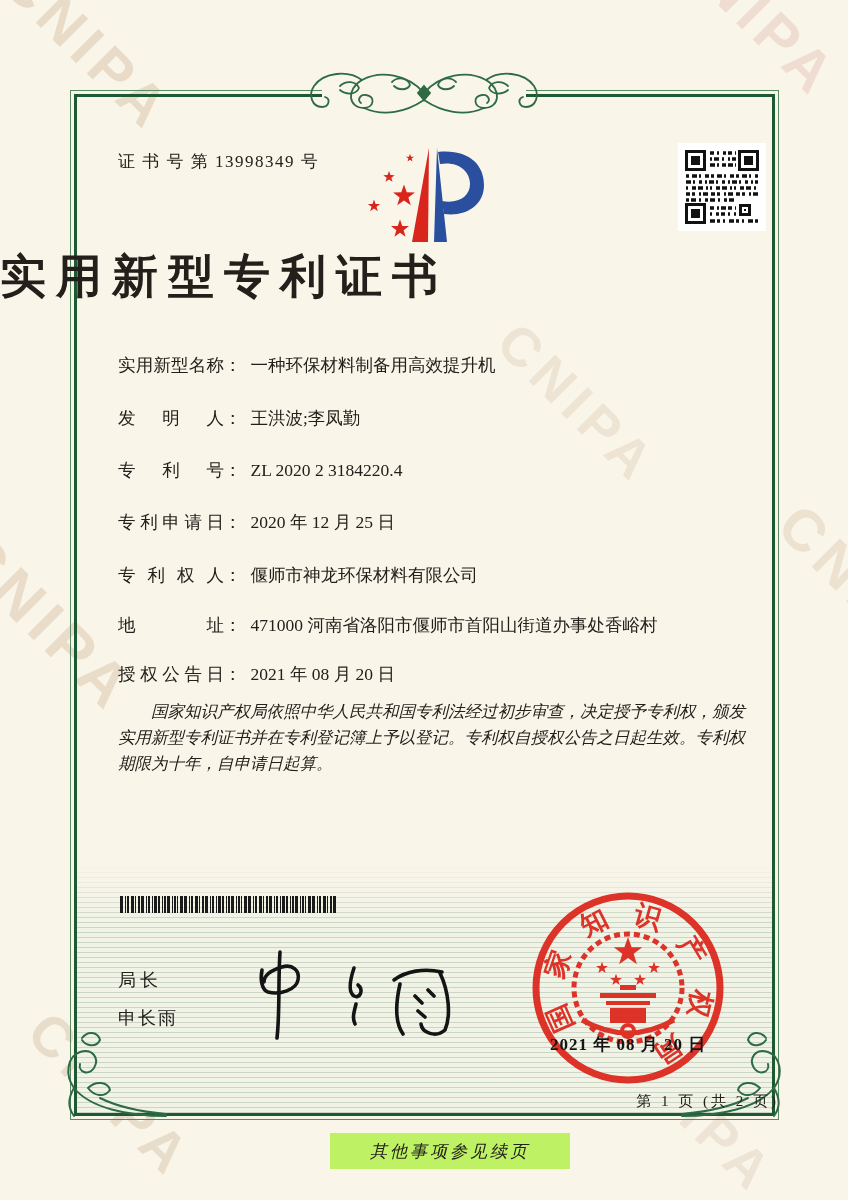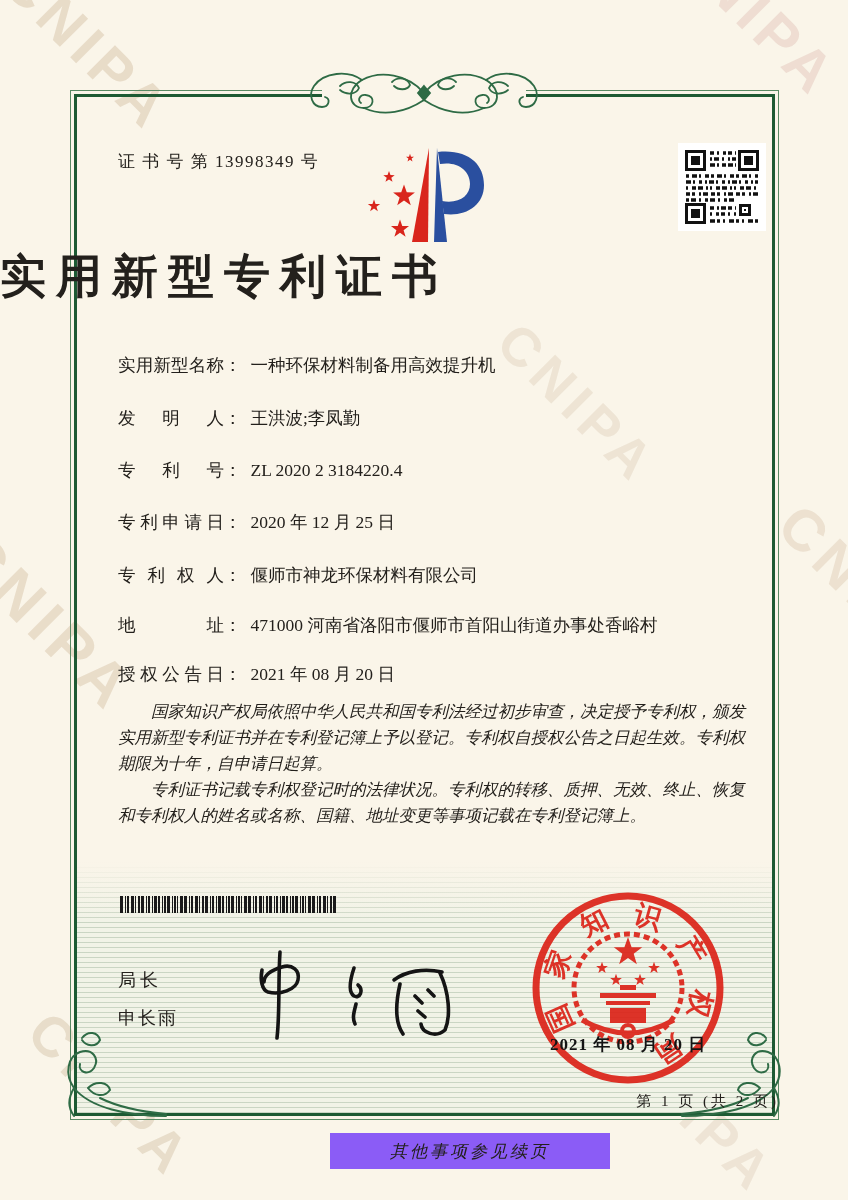--- a/index.html
+++ b/index.html
@@ -42,21 +42,21 @@
   .director-title{position:absolute;left:118px;top:968px;font-size:18px;letter-spacing:4px;
       font-family:"Liberation Sans","DejaVu Sans",sans-serif;}
   .director-name{position:absolute;left:118px;top:1006px;font-size:18px;letter-spacing:2px;
       font-family:Liberation Sans, sans-serif;}
   .signature{position:absolute;left:252px;top:940px;}
   .seal{position:absolute;left:528px;top:888px;}
   .seal-date{position:absolute;left:516px;top:1033px;width:224px;text-align:center;
       font-size:17px;color:#141414;letter-spacing:1px;font-weight:700;}
   .pagefoot{position:absolute;left:70px;top:1092px;width:709px;text-align:right;
       font-size:15px;letter-spacing:3px;}
-  .cont{position:absolute;left:330px;top:1133px;width:280px;height:36px;background:#8b5cf6;
+  .cont{position:absolute;left:330px;top:1133px;width:240px;height:36px;background:#bef264;
       display:flex;align-items:center;justify-content:center;font-size:17px;font-style:italic;letter-spacing:3px;}
 </style>
 </head>
 <body>
 
 <div id="page">
 
   <div class="wm" style="left:-18px;top:12px;font-size:58px;color:rgba(216,199,173,.55);">CNIPA</div>
   <div class="wm" style="left:648px;top:-22px;font-size:58px;color:rgba(228,198,188,.5);">CNIPA</div>
   <div class="wm" style="left:478px;top:372px;font-size:54px;color:rgba(226,212,192,.5);">CNIPA</div>
@@ -176,21 +176,20 @@
   <div class="row r5">
     <span class="lbl">地址</span><span>：</span><span class="val">471000 河南省洛阳市偃师市首阳山街道办事处香峪村</span>
   </div>
 
   <div class="row grant">
     <span class="lbl">授权公告日</span><span>：</span><span class="val">2021 年 08 月 20 日</span>
   </div>
 
   <div class="paras">
     <p>国家知识产权局依照中华人民共和国专利法经过初步审查，决定授予专利权，颁发实用新型专利证书并在专利登记簿上予以登记。专利权自授权公告之日起生效。专利权期限为十年，自申请日起算。</p>
-    <p>专利证书记载专利权登记时的法律状况。专利权的转移、质押、无效、终止、恢复和专利权人的姓名或名称、国籍、地址变更等事项记载在专利登记簿上。</p>
   </div>
 
   <svg class="barcode" width="216" height="17" viewBox="0 0 216 17">
     <path d="M0 8.5 H216" stroke="#1a1a1a" stroke-width="17" stroke-dasharray="3 2 1 1 2 2 3 1 1 2 2 1 3 2 1 1 2 2 1 1 3 1 2 2 1 1 2 1 3 2 1 1 2 1 1 2 3 1"></path>
   </svg>
 
   <div class="director-title">局长</div>
   <div class="director-name">申长雨</div>
 
   <svg class="signature" width="210" height="105" viewBox="0 0 210 105">

